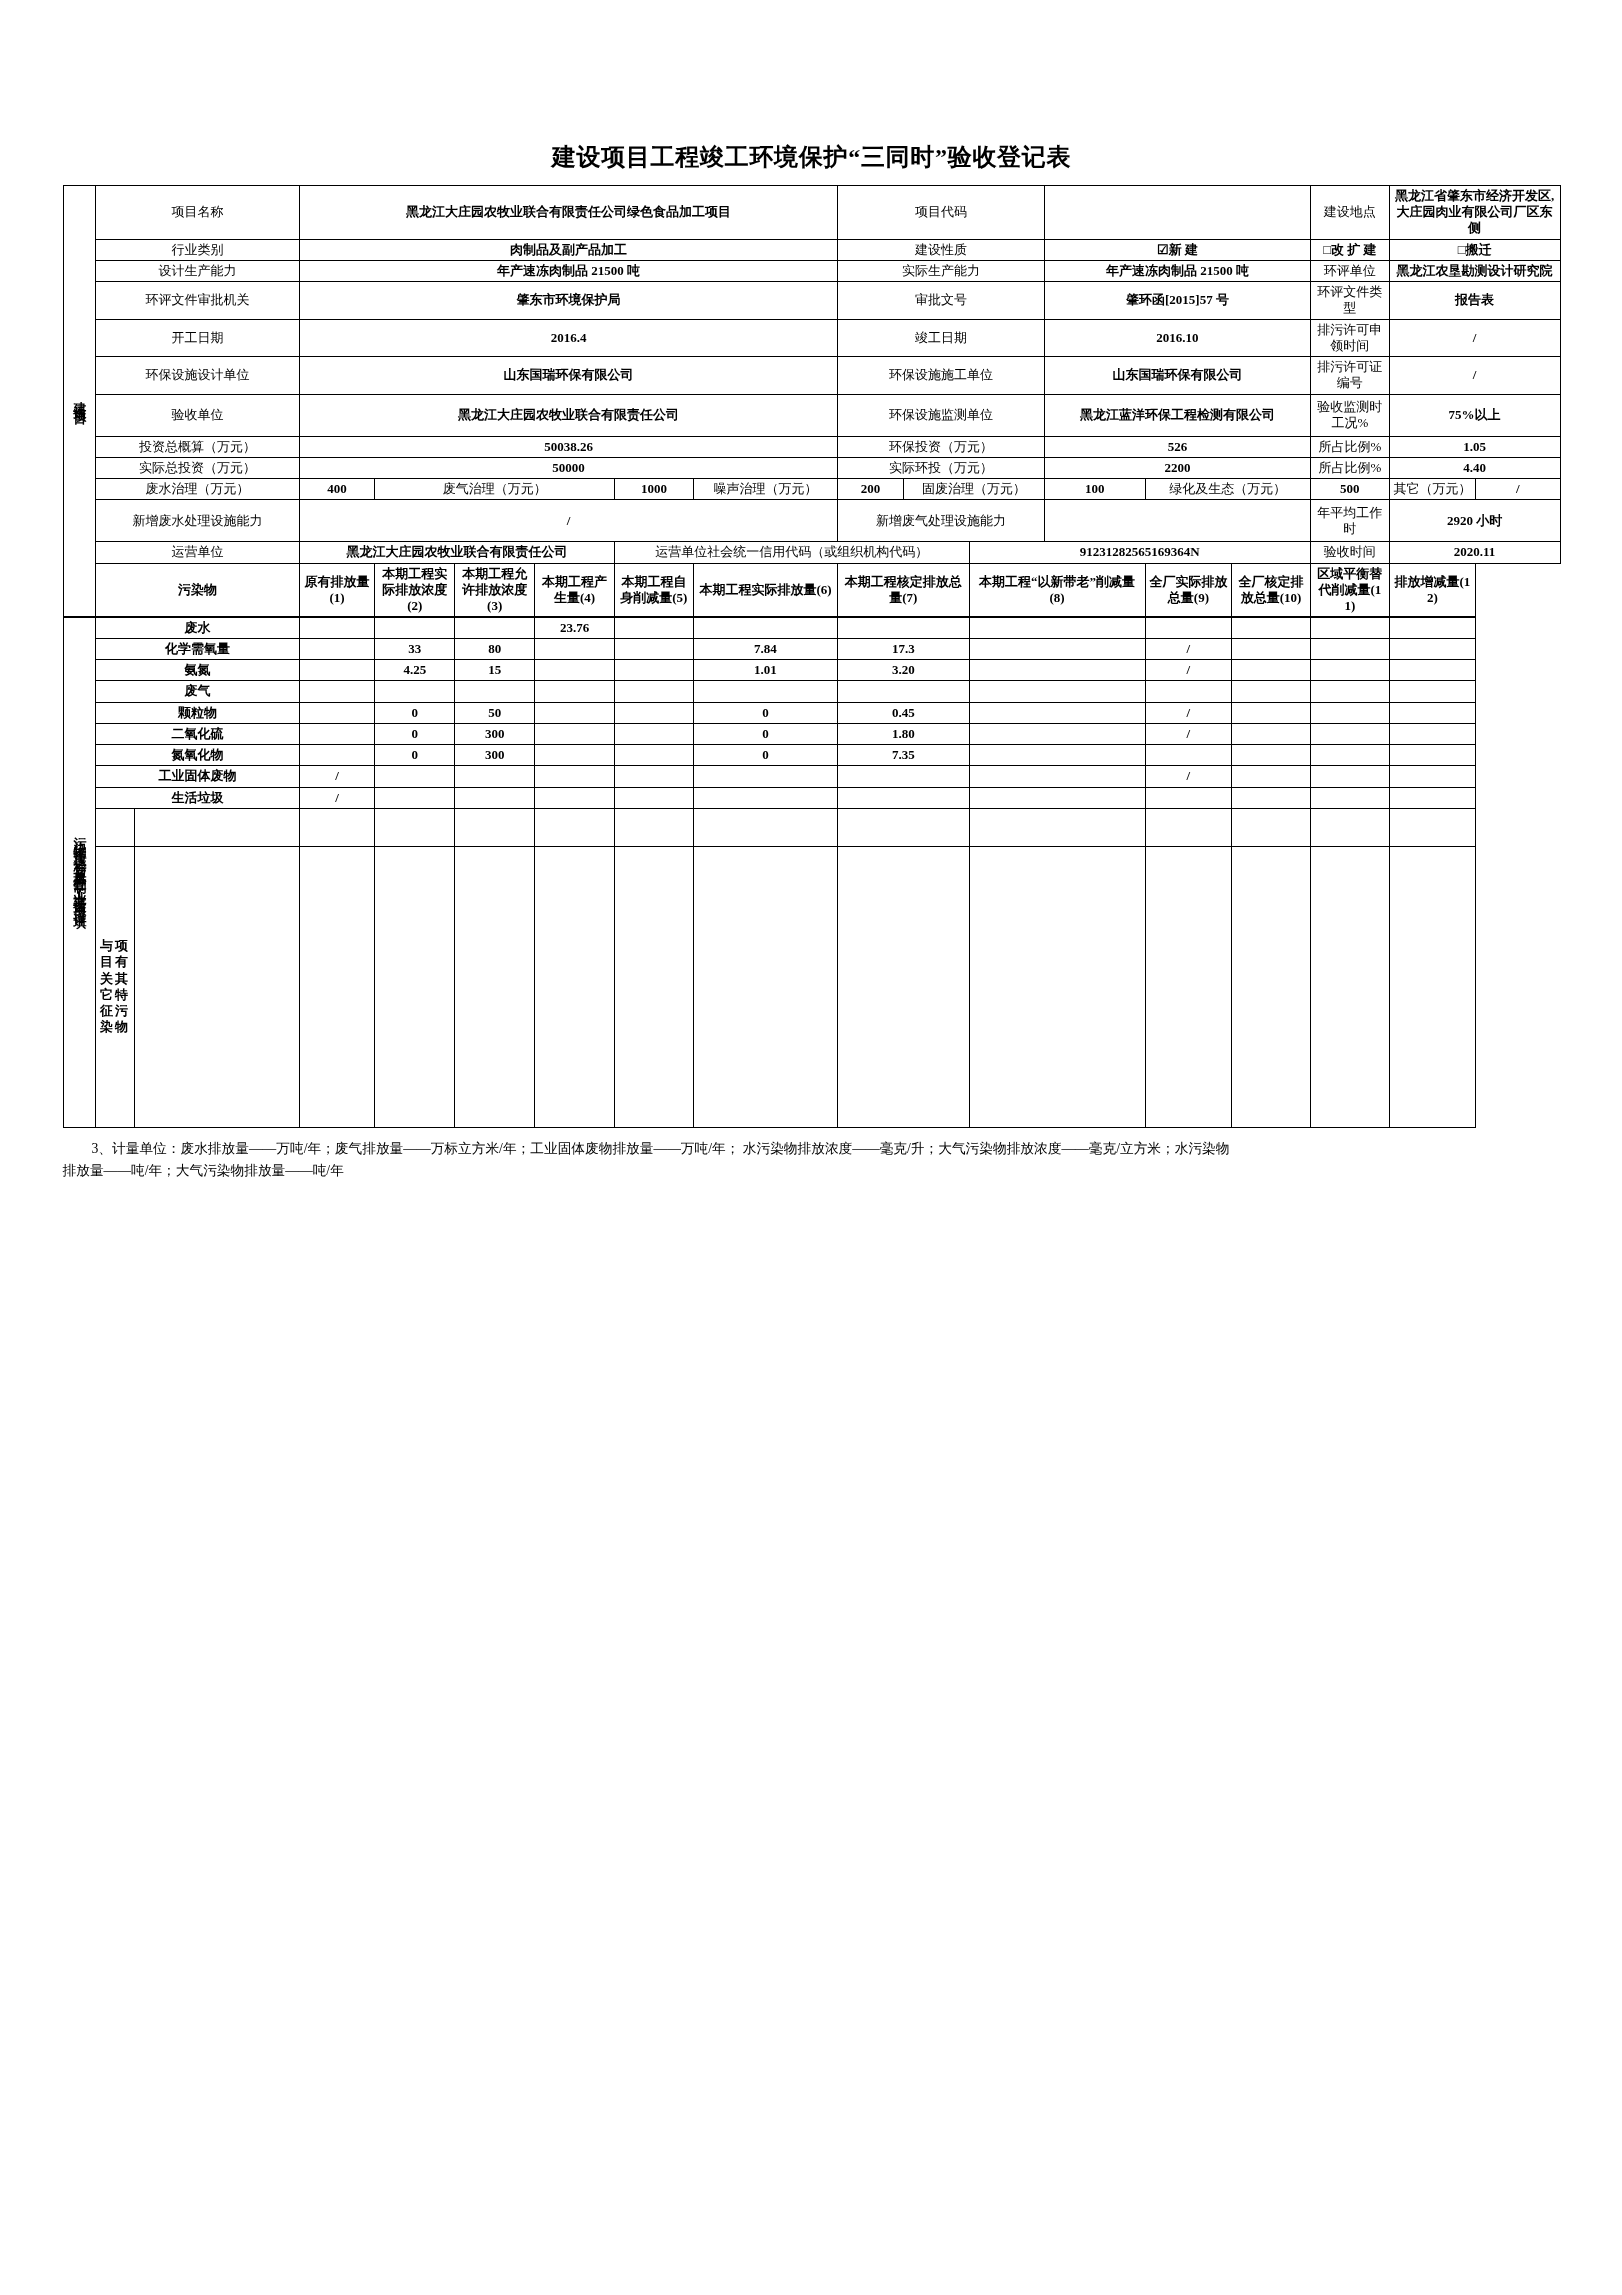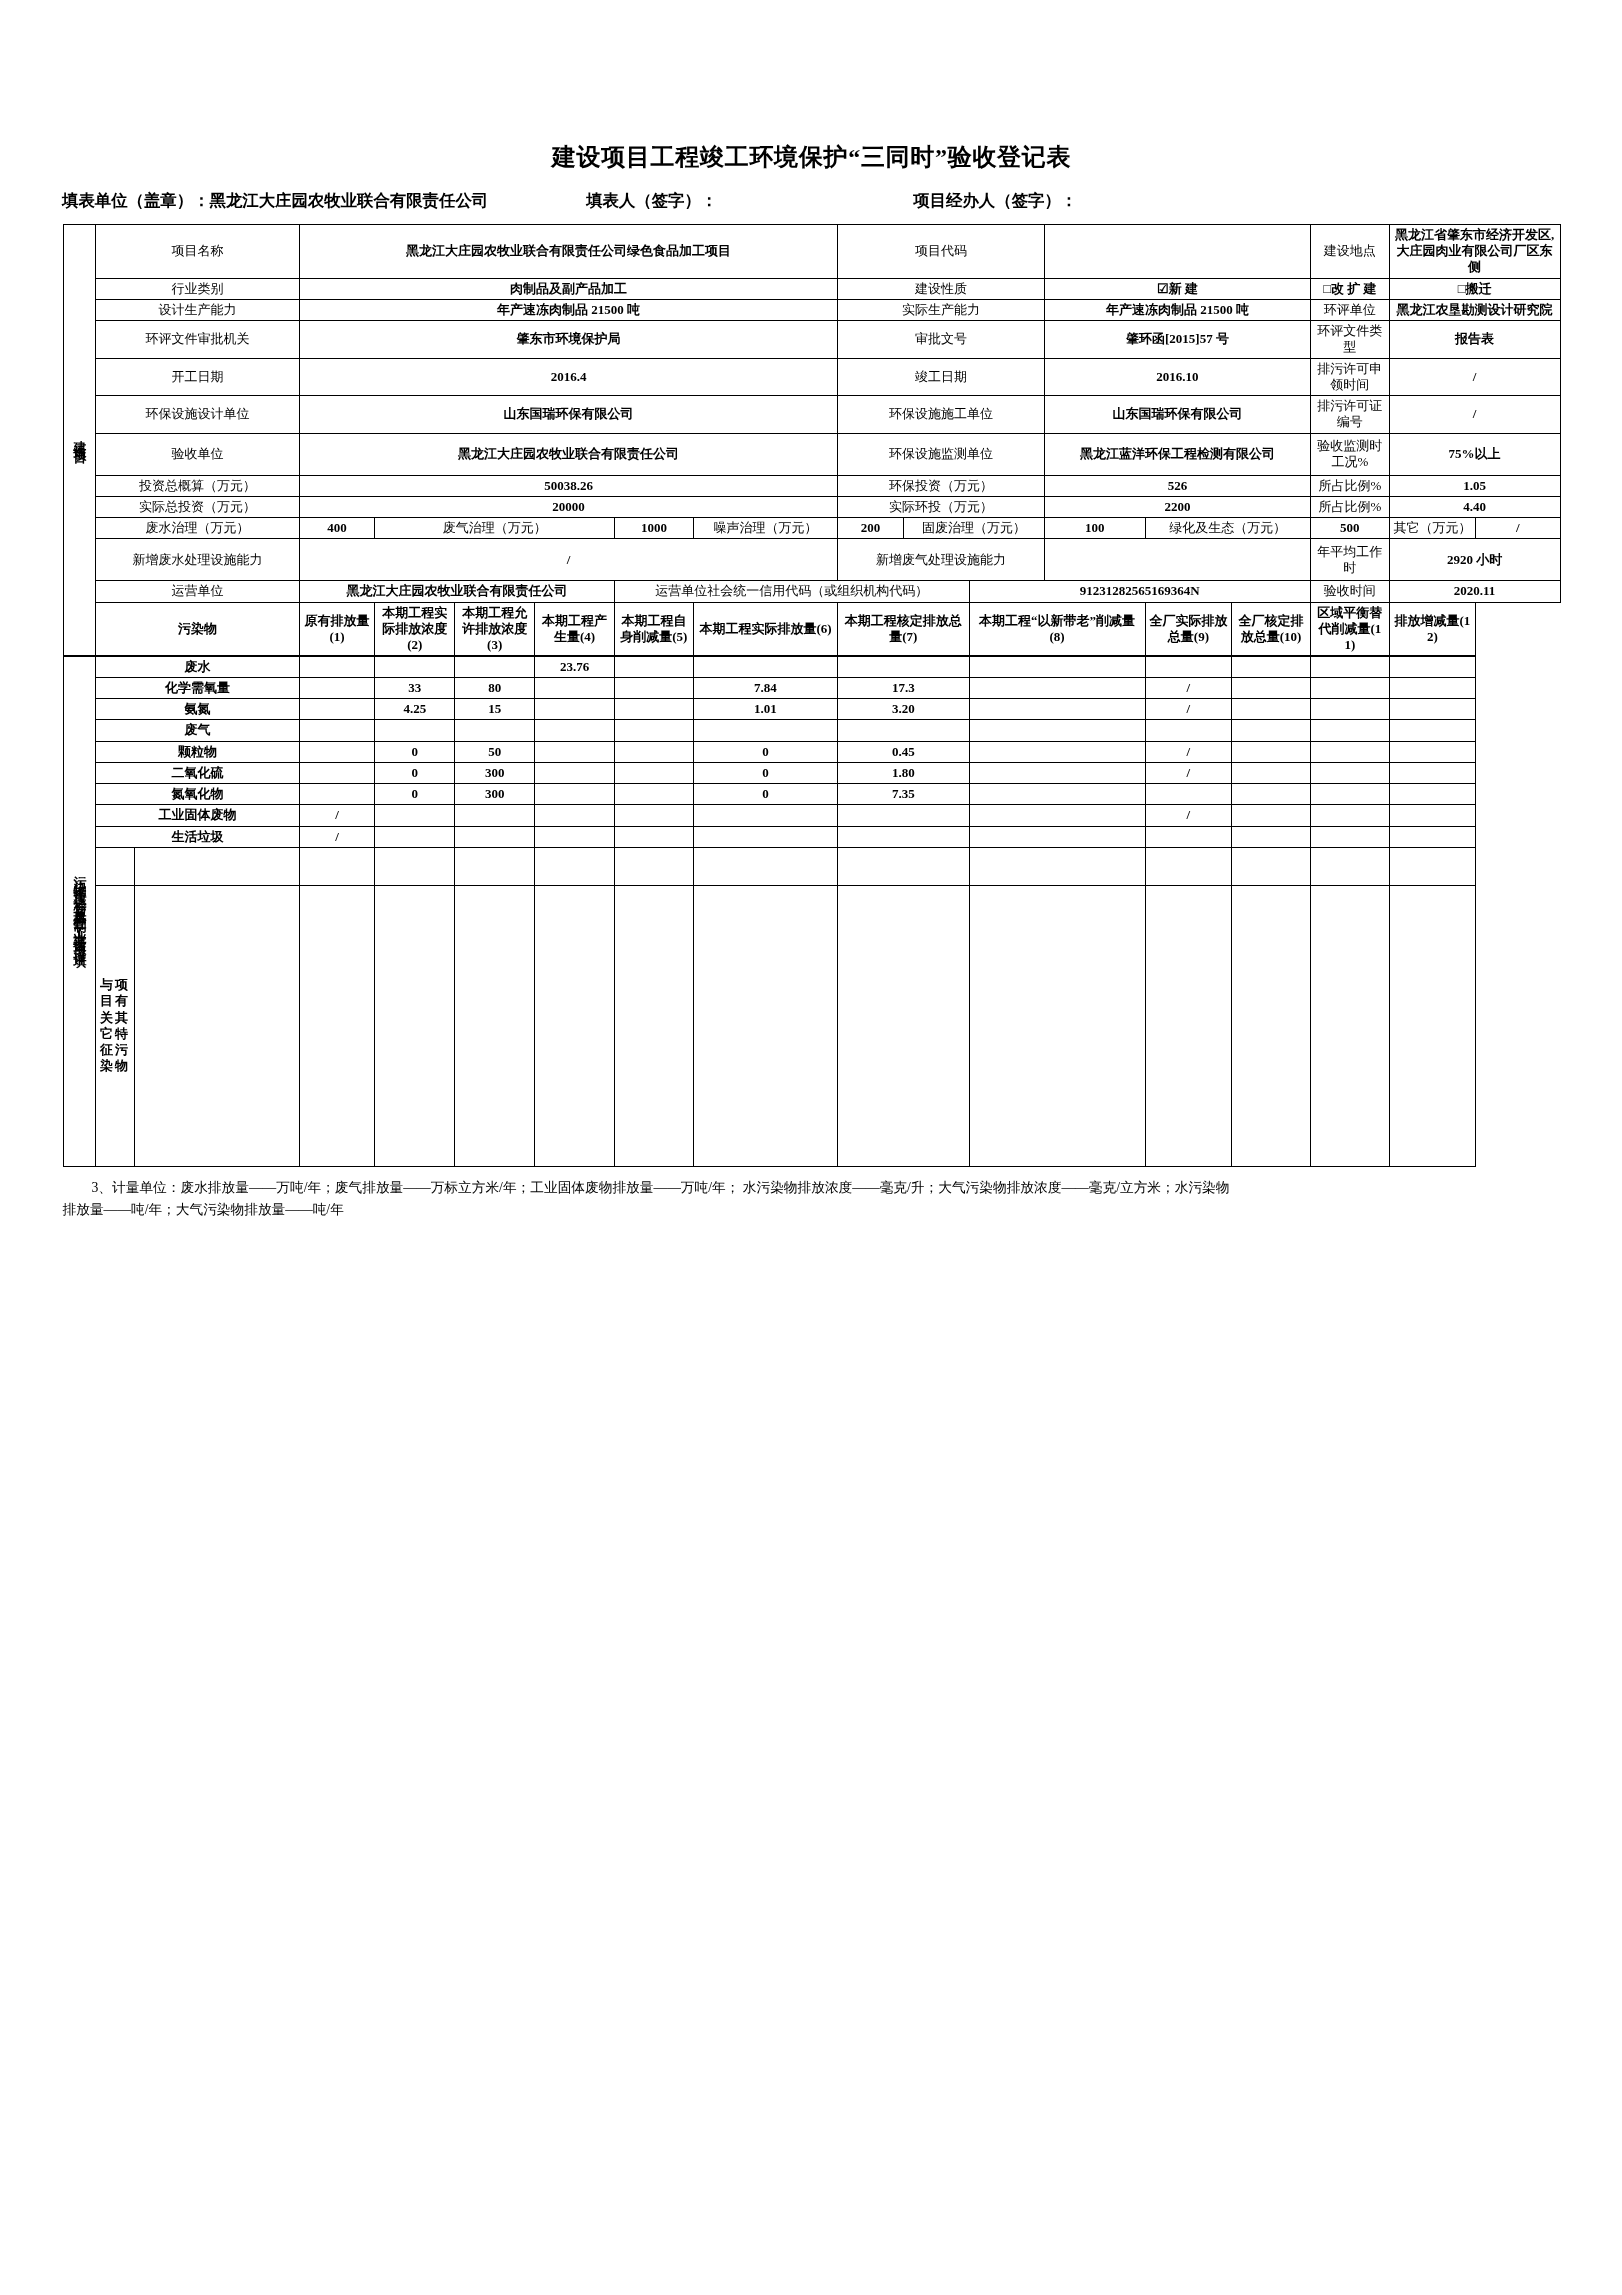--- a/index.html
+++ b/index.html
@@ -117,25 +117,20 @@
     margin-top: 12px;
   }
 </style>
 </head>
 <body>
 
 <div class="page">
 
   <div class="title">建设项目工程竣工环境保护“三同时”验收登记表</div>
 
-  <div class="header-row">
-    <span class="h1"><span>填表单位（盖章）：</span><span>黑龙江大庄园农牧业联合有限责任公司</span></span>
-    <span class="h2">填表人（签字）：</span>
-    <span class="h3">项目经办人（签字）：</span>
-  </div>
 
   <table class="main">
     <colgroup>
       <col style="width:30px">
       <col style="width:35px">
       <col style="width:151px">
       <col style="width:69px">
       <col style="width:73px">
       <col style="width:73px">
       <col style="width:73px">
@@ -224,21 +219,21 @@
       <td class="lbl" colspan="2">投资总概算（万元）</td>
       <td class="val" colspan="7">50038.26</td>
       <td class="lbl" colspan="3">环保投资（万元）</td>
       <td class="val" colspan="3">526</td>
       <td class="lbl" colspan="1">所占比例%</td>
       <td class="val" colspan="2">1.05</td>
     </tr>
 
     <tr>
       <td class="lbl" colspan="2">实际总投资（万元）</td>
-      <td class="val" colspan="7">20000</td>
+      <td class="val" colspan="7">50000</td>
       <td class="lbl" colspan="3">实际环投（万元）</td>
       <td class="val" colspan="3">2200</td>
       <td class="lbl" colspan="1">所占比例%</td>
       <td class="val" colspan="2">4.40</td>
     </tr>
 
     <tr>
       <td class="lbl" colspan="2">废水治理（万元）</td>
       <td class="val" colspan="1">400</td>
       <td class="lbl" colspan="3">废气治理（万元）</td>

